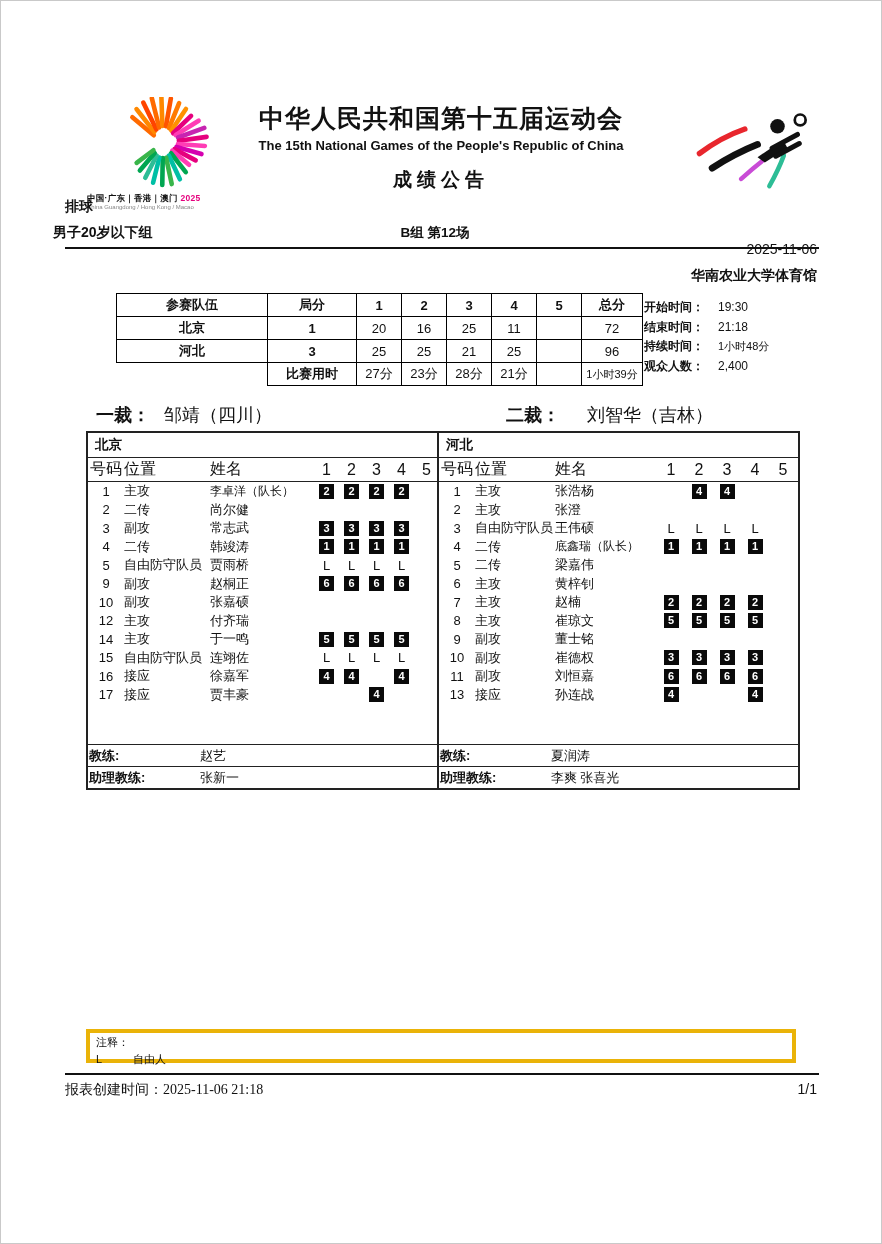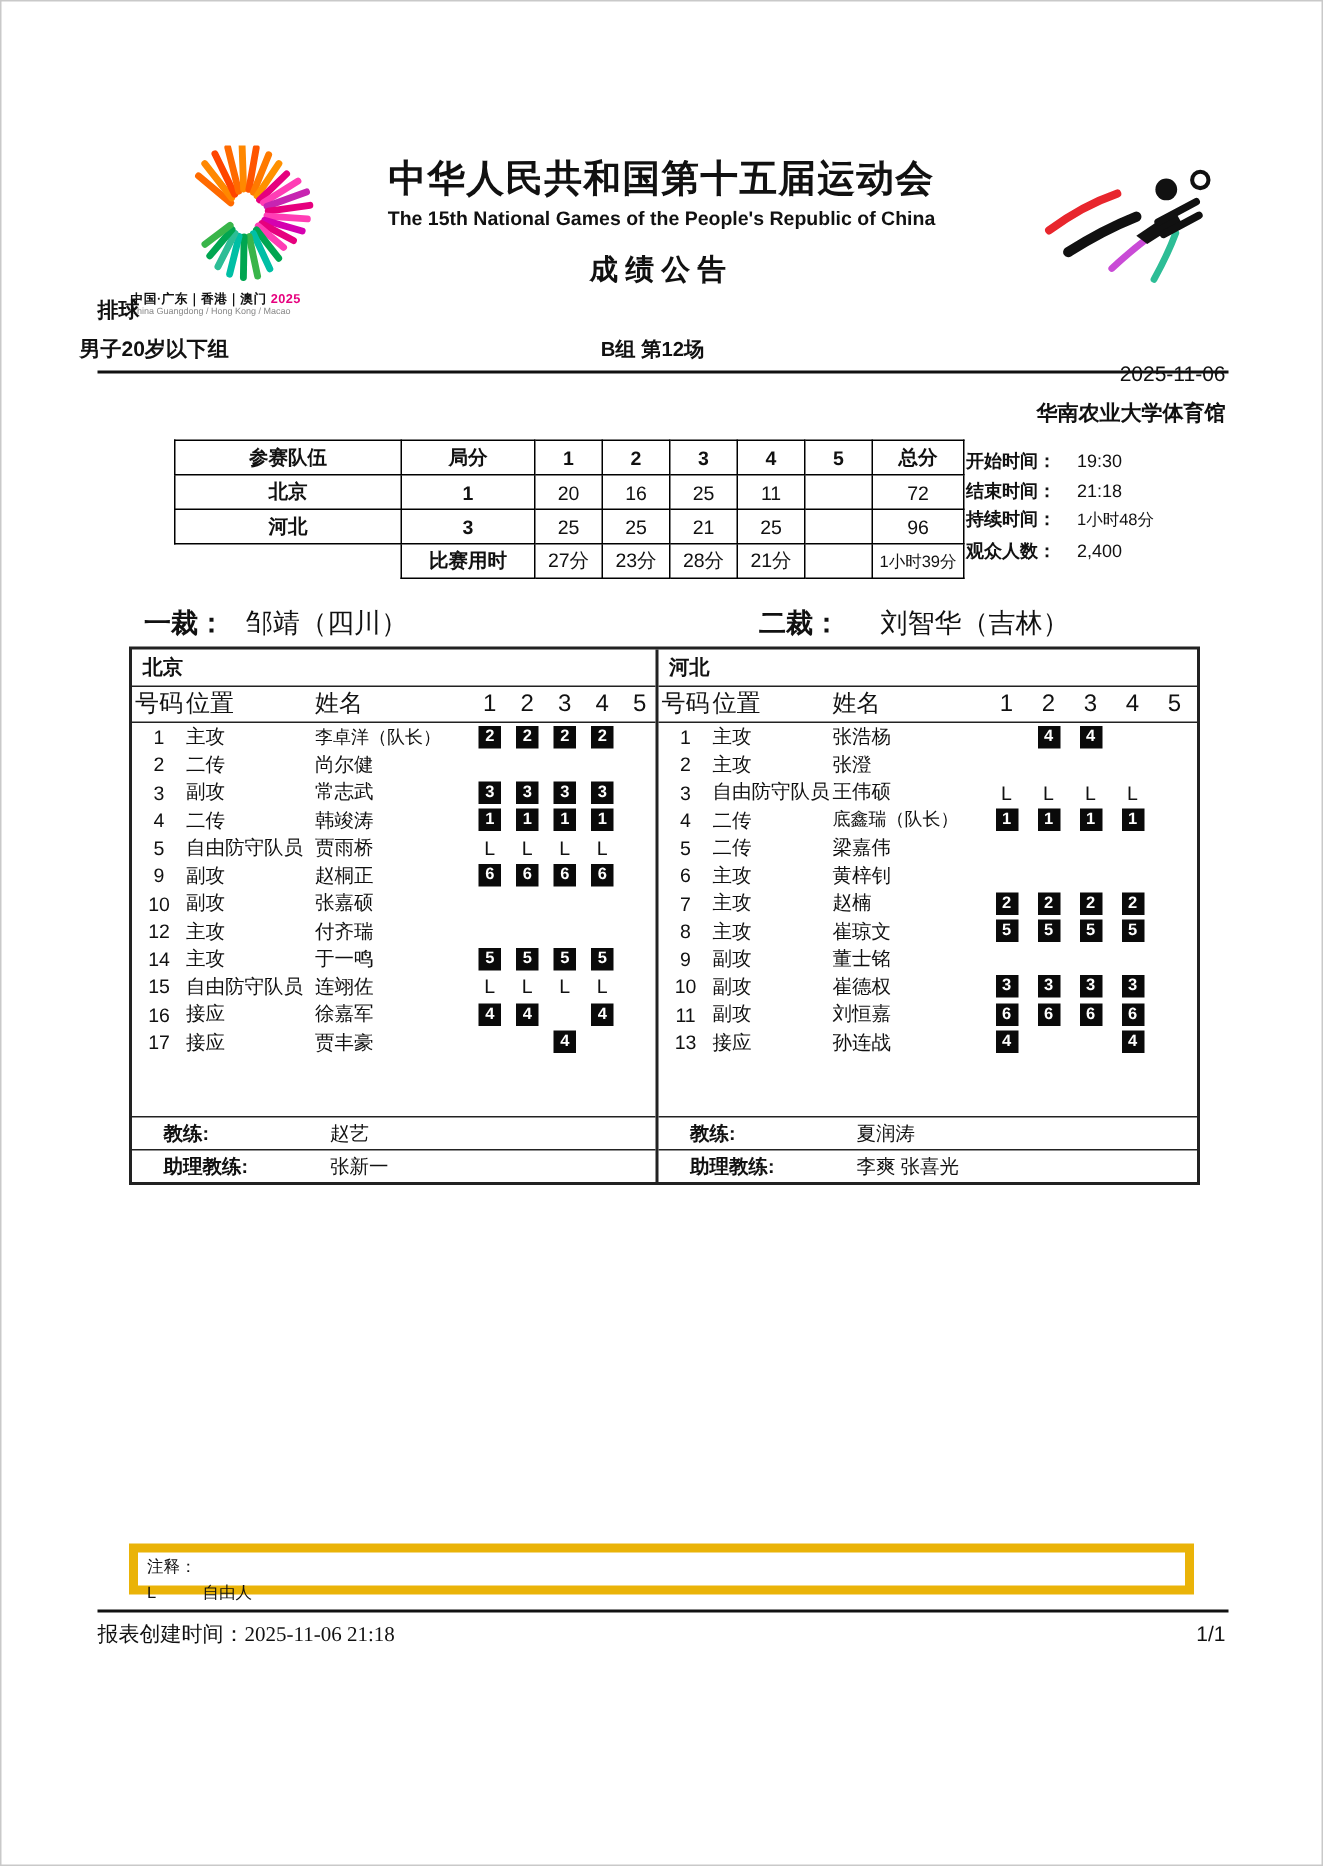--- a/index.html
+++ b/index.html
@@ -64,25 +64,25 @@
   .p-row{height:18.5px;font-size:13px;}
   .col-no{text-align:center;}
   .col-pos,.col-name{font-family:"Liberation Serif",serif;white-space:nowrap;text-align:left;}
   .col-name.small{font-size:12px;}
   .col-set{text-align:center;line-height:0;}
   .badge{display:inline-block;width:15px;height:15px;background:#0a0a0a;color:#fff;
          font-size:11px;line-height:15px;font-weight:700;text-align:center;}
   .lib{font-size:13px;line-height:15px;display:inline-block;}
   .spacer{flex:1;}
   .coach-row{height:21px;line-height:21px;border-top:1.5px solid #222;font-size:13px;display:flex;}
-  .coach-row .c-label{font-weight:700;padding-left:21px;width:111px;flex:none;}
+  .coach-row .c-label{font-weight:700;padding-left:1px;width:111px;flex:none;}
   .coach-row .c-name{font-family:"Liberation Serif",serif;}
 
   
-  .note-box{left:85px;top:1028px;width:710px;height:34px;border:6px solid #eab308;box-sizing:border-box;
+  .note-box{left:85px;top:1028px;width:710px;height:34px;border:4px solid #eab308;box-sizing:border-box;
             font-size:11px;padding:2px 6px;}
   .note-title{font-family:"Liberation Serif",serif;}
   .note-line{margin-top:2px;}
   .note-key{display:inline-block;width:34px;}
   .note-val{font-family:"Liberation Serif",serif;}
   .rule-bottom{top:1072px;left:64px;width:754px;height:2px;background:#111;}
   .footer-line{top:1080px;left:64px;right:64px;height:16px;font-size:14px;}
   .footer-created{position:absolute;left:0;font-family:"Liberation Serif",serif;}
   .footer-page{position:absolute;right:0;}
 </style>

